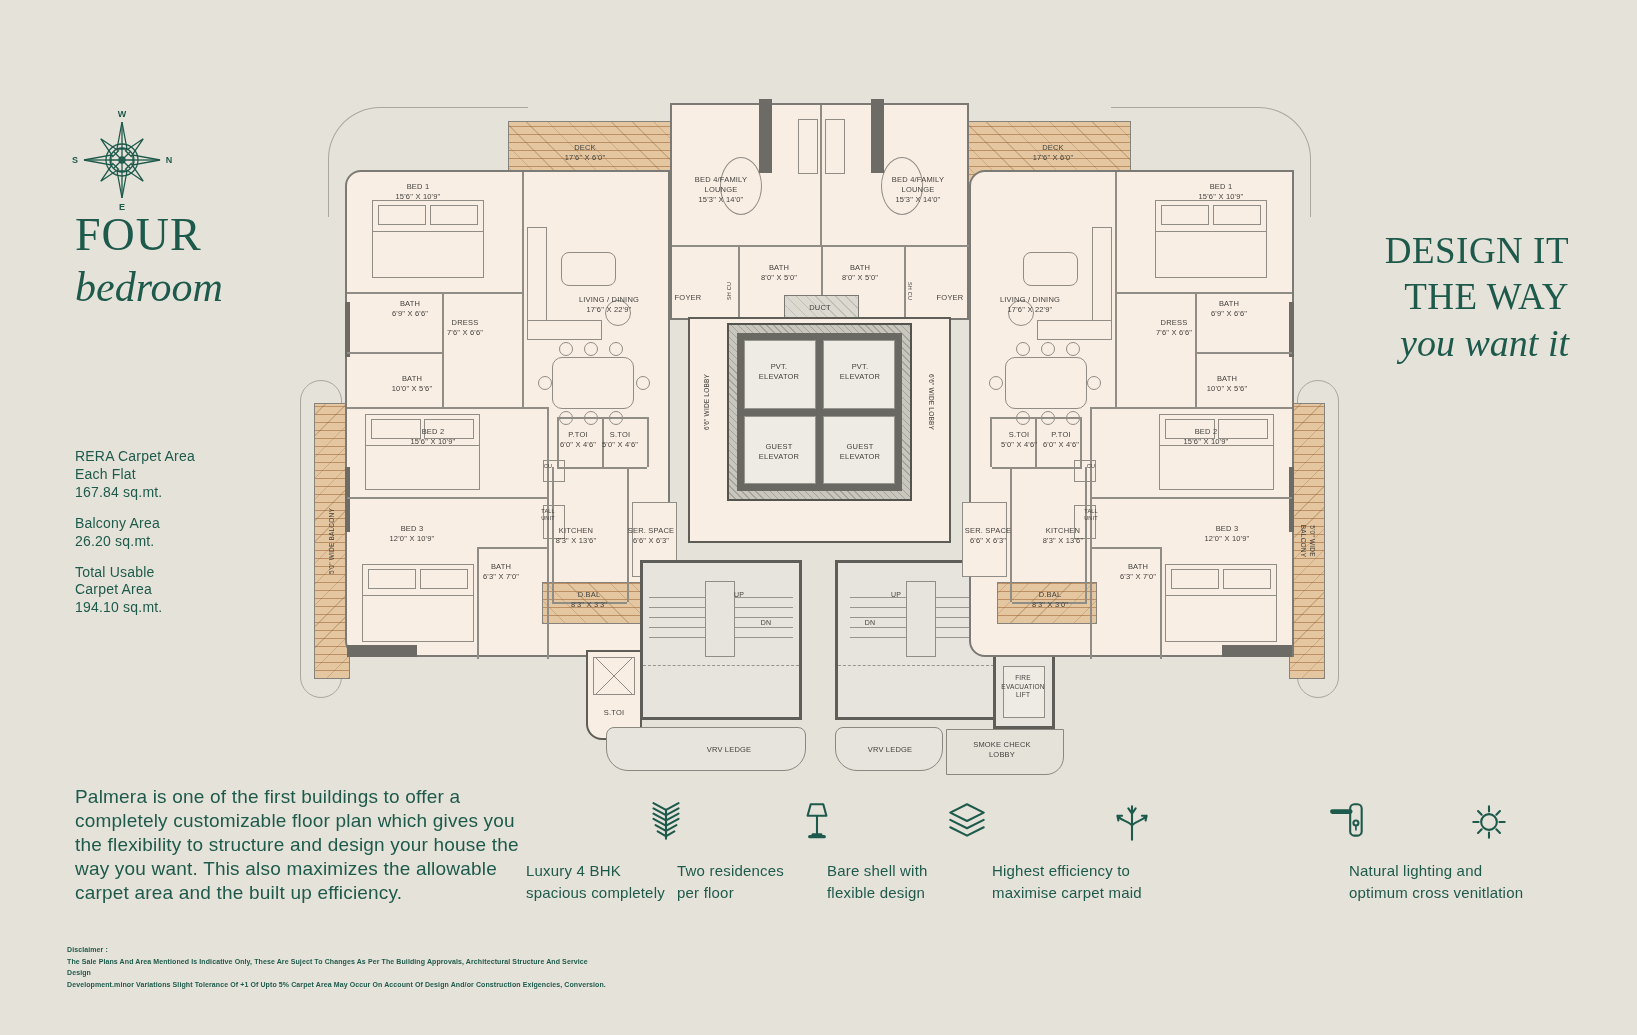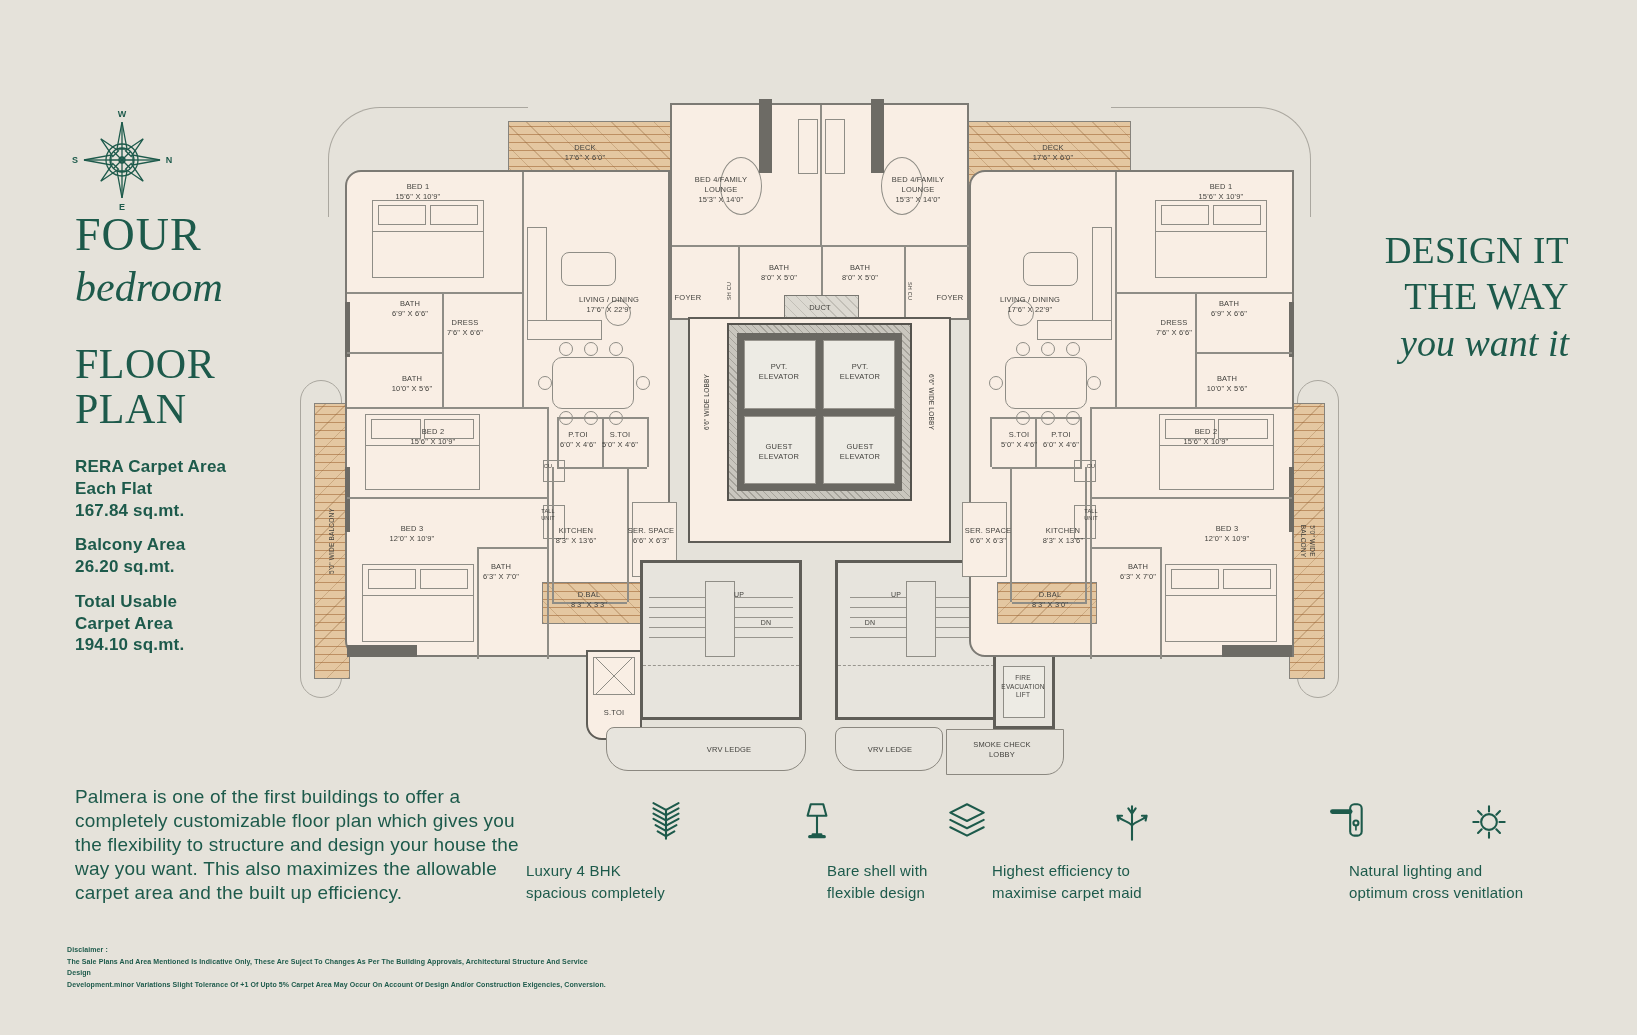--- a/index.html
+++ b/index.html
@@ -15,21 +15,21 @@
   .page{position:relative;width:1637px;height:1035px;background:var(--bg);overflow:hidden;
         font-family:"Liberation Sans",sans-serif;color:var(--green);}
   
   .compass{position:absolute;left:70px;top:108px;width:104px;height:104px;}
   .serif{font-family:"Liberation Serif",serif;color:var(--green);}
   .title-block{position:absolute;left:75px;top:212px;line-height:1.0;}
   .t-four{font-size:46px;letter-spacing:1px;}
   .t-bedroom{font-size:42px;font-style:italic;margin-top:8px;}
   .floor-block{position:absolute;left:75px;top:342px;line-height:1.08;}
   .t-floor{font-size:42px;letter-spacing:.5px;}
-  .stats{position:absolute;left:75px;top:448px;font-size:17px;font-weight:700;line-height:1.28;letter-spacing:.2px;margin-top:8px;}
+  .stats{position:absolute;left:75px;top:448px;font-size:14px;font-weight:400;line-height:1.28;letter-spacing:.2px;}
   .stat{margin-bottom:13px;white-space:pre-line;}
   .paragraph{position:absolute;left:75px;top:785px;width:445px;font-size:19px;font-weight:500;
              line-height:1.26;letter-spacing:.2px;}
   .disclaimer{position:absolute;left:67px;top:944px;width:540px;font-size:7px;line-height:1.65;
               font-weight:600;letter-spacing:.1px;}
   
   .design-title{position:absolute;right:68px;top:232px;text-align:right;line-height:1.0;}
   .d1{font-size:37px;letter-spacing:.5px;}
   .d2{font-size:37px;margin-top:9px;letter-spacing:.5px;}
   .d3{font-size:38px;font-style:italic;margin-top:9px;}
@@ -105,24 +105,20 @@
         <text x="52" y="102">E</text>
         <text x="5" y="55">S</text>
       </g>
     </svg>
   </div>
 
   <div class="title-block">
     <div class="serif t-four">FOUR</div>
     <div class="serif t-bedroom">bedroom</div>
   </div>
-  <div class="floor-block">
-    <div class="serif t-floor">FLOOR</div>
-    <div class="serif t-floor">PLAN</div>
-  </div>
 
   <div class="stats">
     <div class="stat">RERA Carpet Area
 Each Flat
 167.84 sq.mt.</div>
     <div class="stat">Balcony Area
 26.20 sq.mt.</div>
     <div class="stat">Total Usable
 Carpet Area
 194.10 sq.mt.</div>
@@ -153,20 +149,22 @@
   </div>
 
   <div class="feature" style="left:817px">
     <div class="ic">
       <svg class="icon" width="46" height="46" viewBox="0 0 44 44">
         <path d="M16 5 H28 L31 16 H13 Z M22 16 V34"></path>
         <path d="M15 36 H29" stroke-width="3"></path>
         <path d="M18 34 H26" stroke-width="2.4"></path>
       </svg>
     </div>
+    <div class="lbl"><span>Two residences</span><br>
+      <span>per floor</span></div>
   </div>
 
   <div class="feature" style="left:967px">
     <div class="ic">
       <svg class="icon" width="46" height="46" viewBox="0 0 44 44">
         <path d="M22 5 L38 13 L22 21 L6 13 Z"></path>
         <path d="M6 20 L22 28 L38 20"></path>
         <path d="M6 27 L22 35 L38 27"></path>
       </svg>
     </div>

